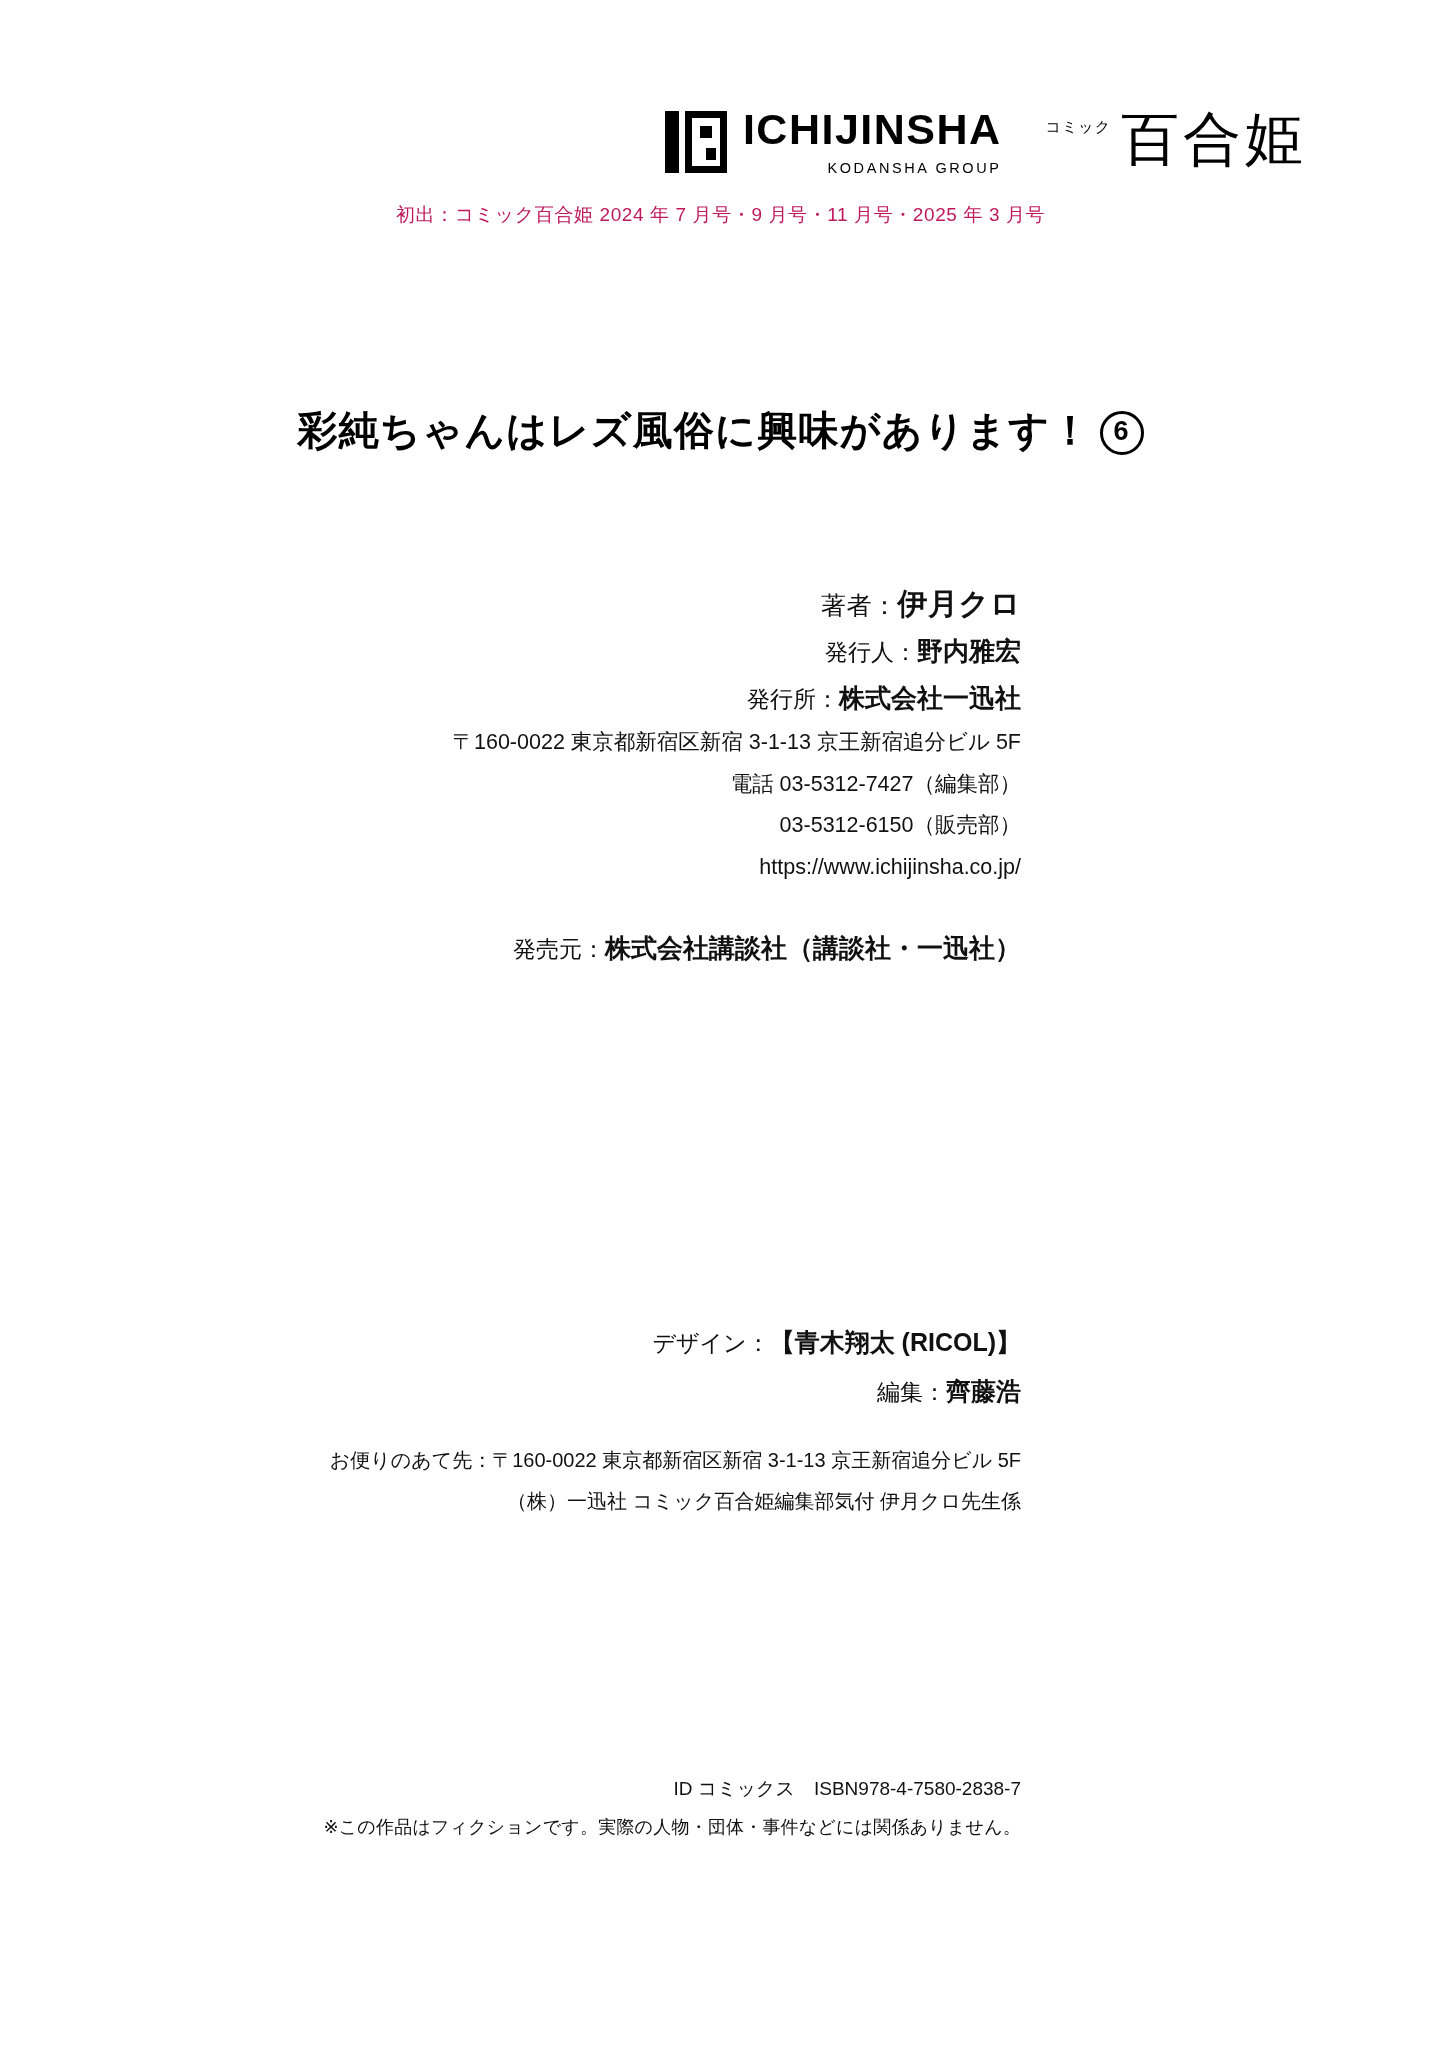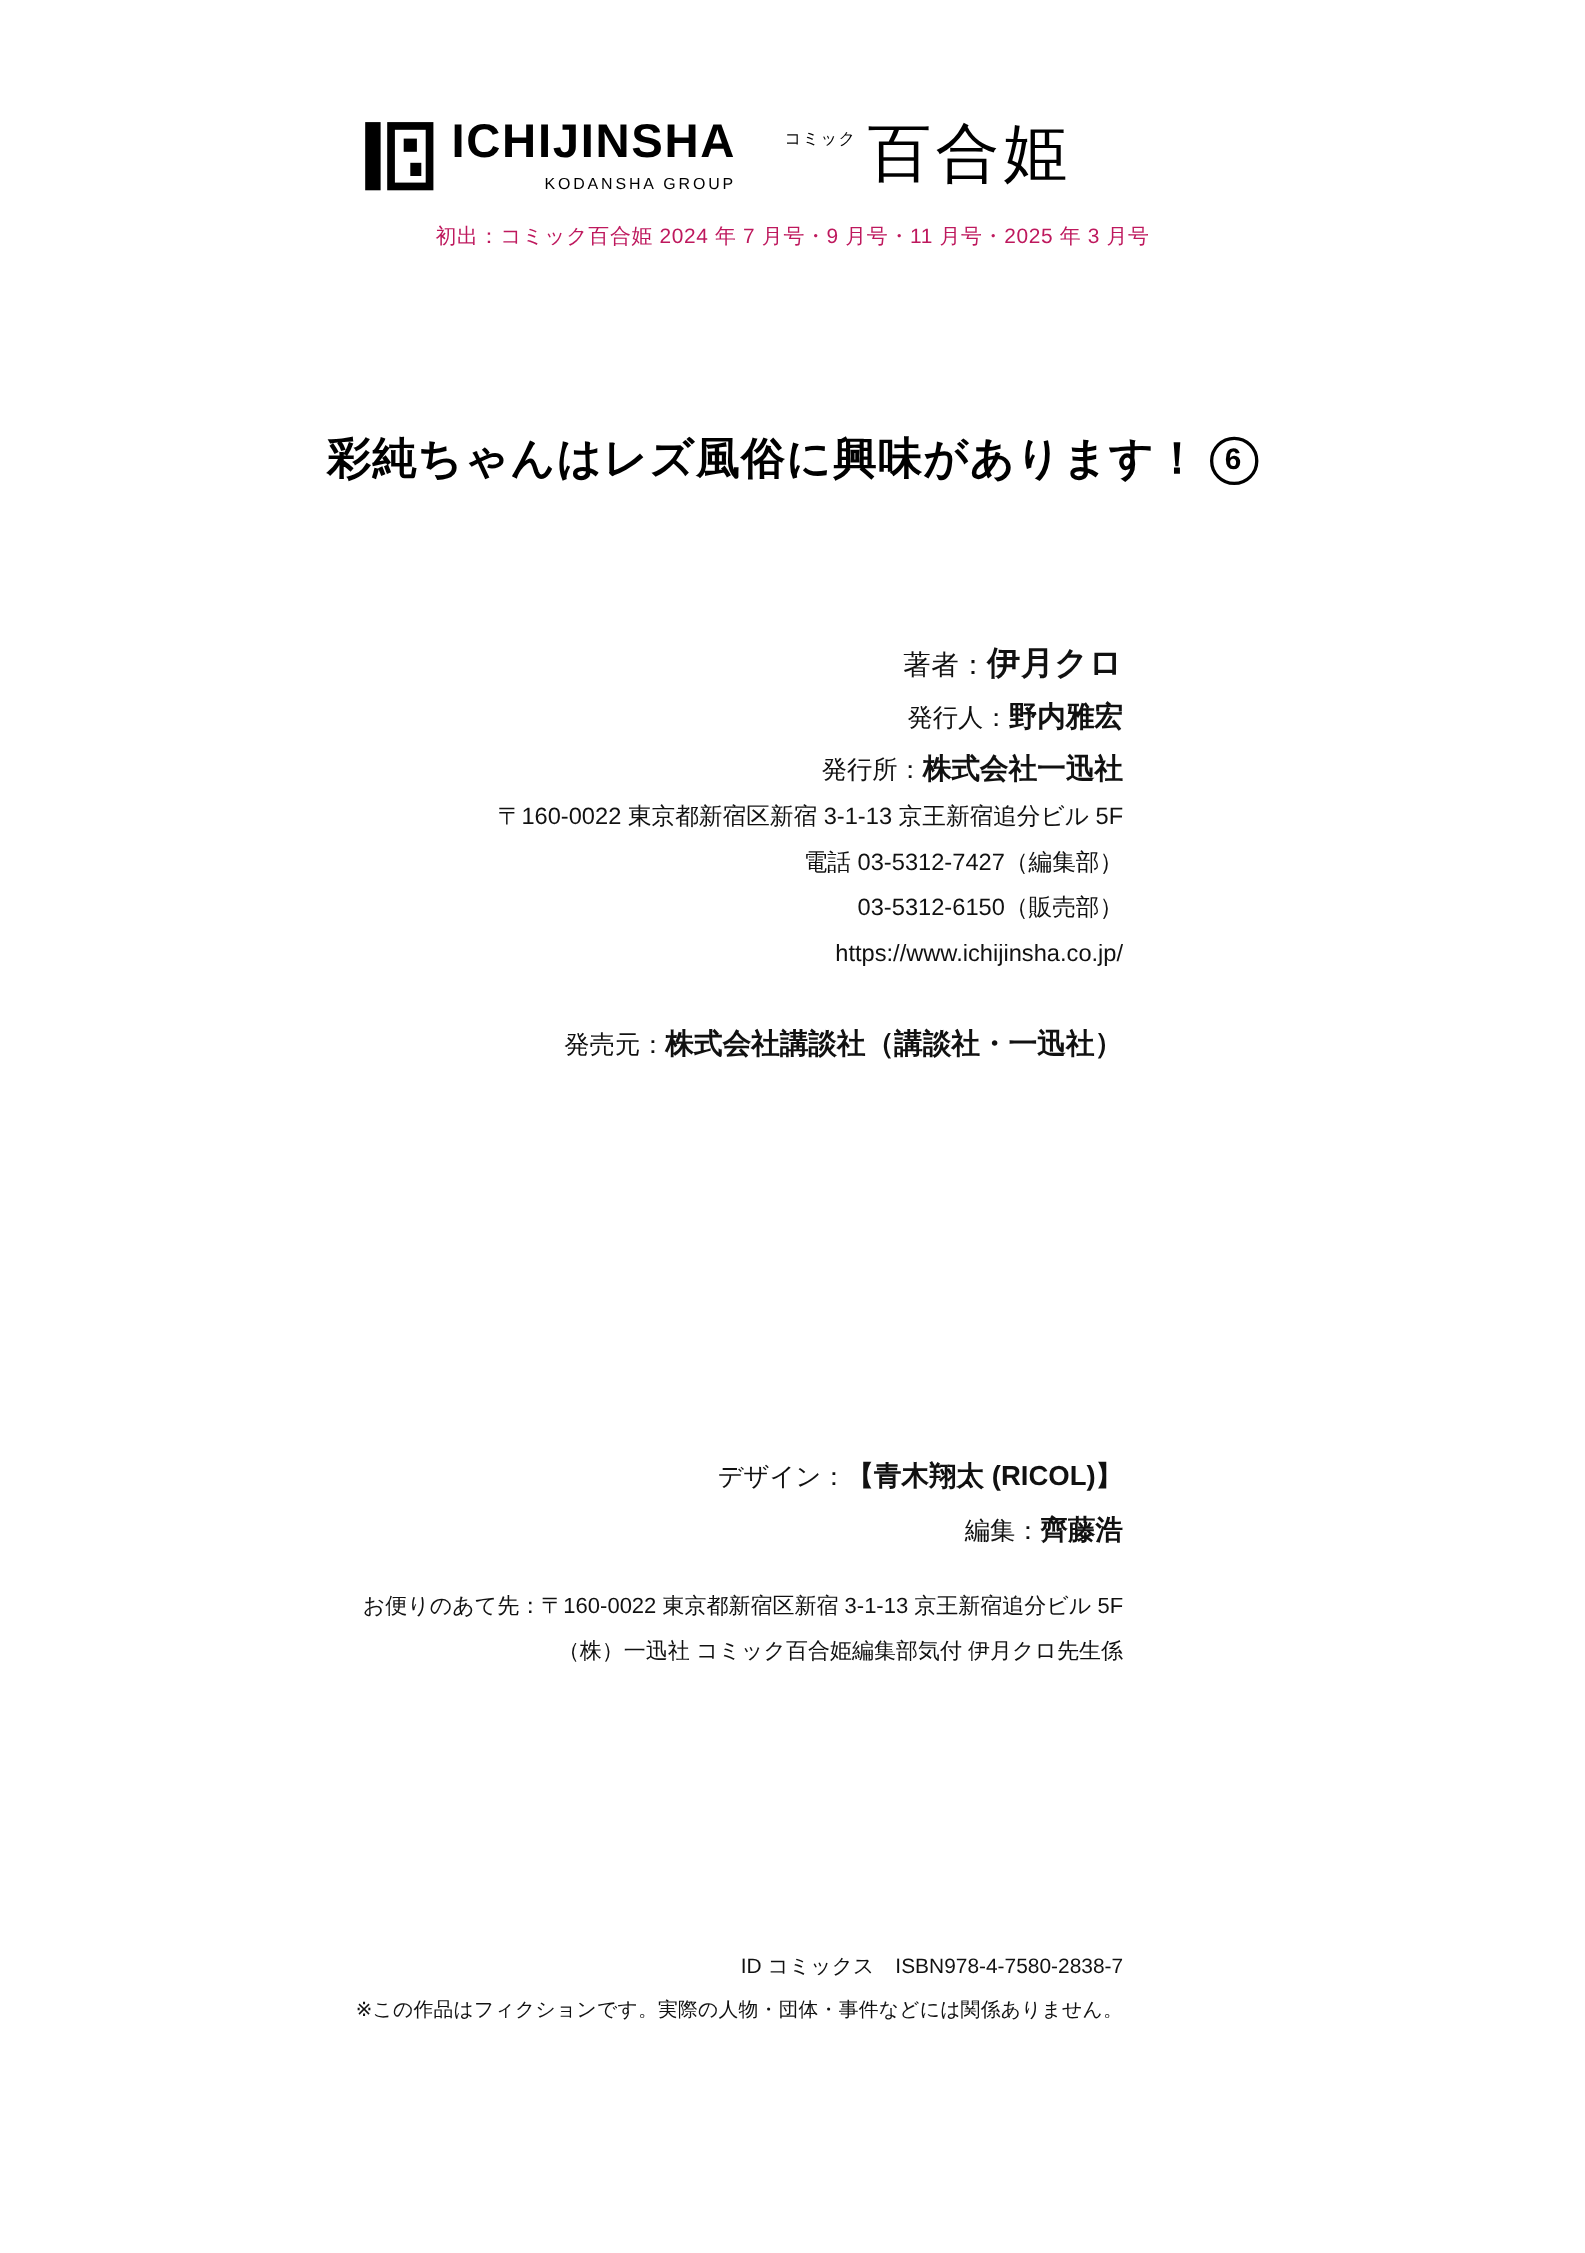--- a/index.html
+++ b/index.html
@@ -24,21 +24,21 @@
   }
 
   
   .logo-row {
     position: absolute;
     top: 108px;
     left: 0;
     width: 1307px;
     display: flex;
     align-items: flex-start;
-    justify-content: center;
+    justify-content: flex-end;
     gap: 44px;
   }
 
   .publisher-logo {
     display: flex;
     align-items: center;
     gap: 16px;
     flex-direction: row;
   }
 
@@ -129,21 +129,21 @@
     width: 1441px;
     text-align: center;
     font-size: 19px;
     letter-spacing: 0.6px;
     color: #be185d;
   }
 
   
   .book-title {
     position: absolute;
-    top: 389px;
+    top: 403px;
     left: 0;
     width: 1441px;
     text-align: center;
     font-size: 40px;
     font-weight: bold;
     letter-spacing: 1.2px;
     color: #000;
   }
   .book-title .vol {
     display: inline-block;

